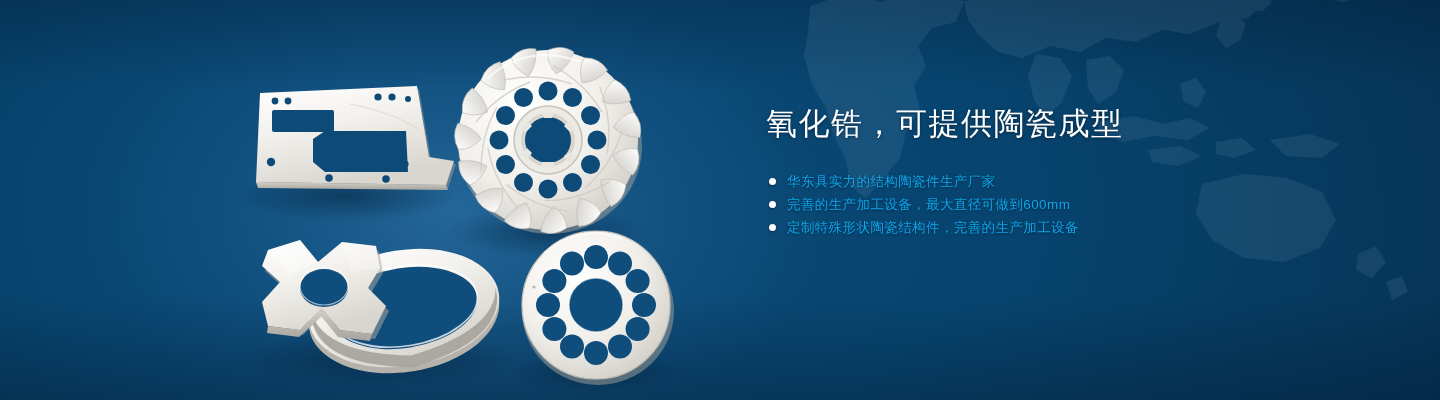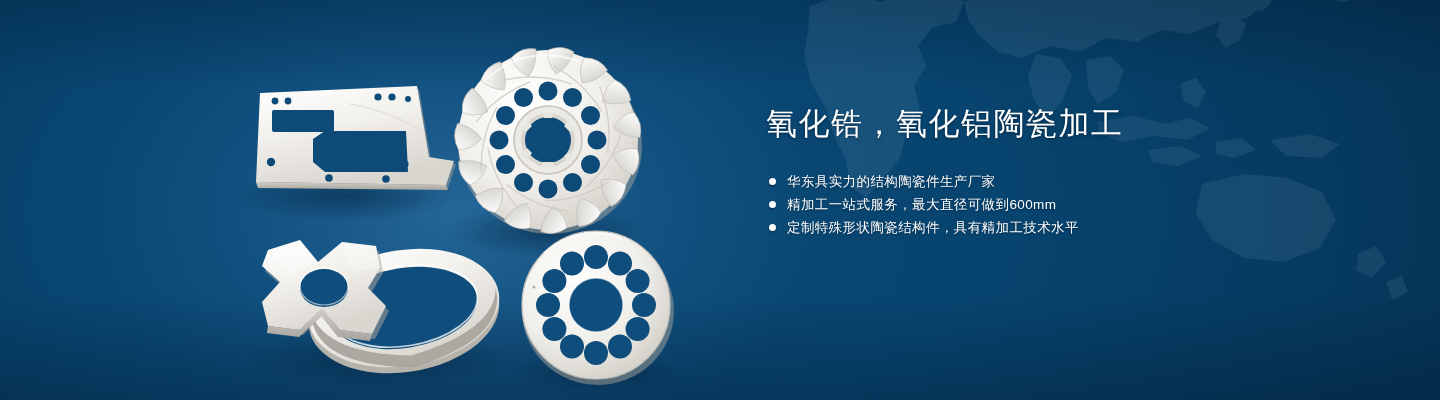--- a/index.html
+++ b/index.html
@@ -89,21 +89,21 @@
     border-radius:50%;
     background:#ffffff;
     flex:0 0 auto;
     margin-right:11px;
     margin-left:3px;
     box-shadow:0 1px 2px rgba(0,10,25,0.5);
   }
   .btext {
     font-size:13.5px;
     line-height:23px;
-    color:#ffffff;
+    color:#0ea5e9;
     letter-spacing:0.4px;
     white-space:nowrap;
     text-shadow:0 1px 2px rgba(0,12,28,0.5);
   }
 </style>
 </head>
 <body>
 
 <div id="banner">
 
@@ -326,31 +326,31 @@
         </g>
 
         <path d="M-52 -52 a73 73 0 0 1 78 -14" stroke="#ffffff" stroke-width="2" fill="none" opacity="0.55"></path>
 
         <circle cx="-62" cy="-18" r="1.6" fill="#b7b4ad"></circle>
       </g>
     </svg>
   </div>
 
   <div class="copy">
-    <div class="headline">氧化锆，氧化铝陶瓷加工</div>
+    <div class="headline">氧化锆，可提供陶瓷成型</div>
 
     <div class="bullets">
       <div class="bullet">
         <span class="dot"></span>
         <span class="btext">华东具实力的结构陶瓷件生产厂家</span>
       </div>
       <div class="bullet">
         <span class="dot"></span>
-        <span class="btext">精加工一站式服务，最大直径可做到600mm</span>
+        <span class="btext">完善的生产加工设备，最大直径可做到600mm</span>
       </div>
       <div class="bullet">
         <span class="dot"></span>
-        <span class="btext">定制特殊形状陶瓷结构件，具有精加工技术水平</span>
+        <span class="btext">定制特殊形状陶瓷结构件，完善的生产加工设备</span>
       </div>
     </div>
   </div>
 
 </div>
 
 </body></html>

